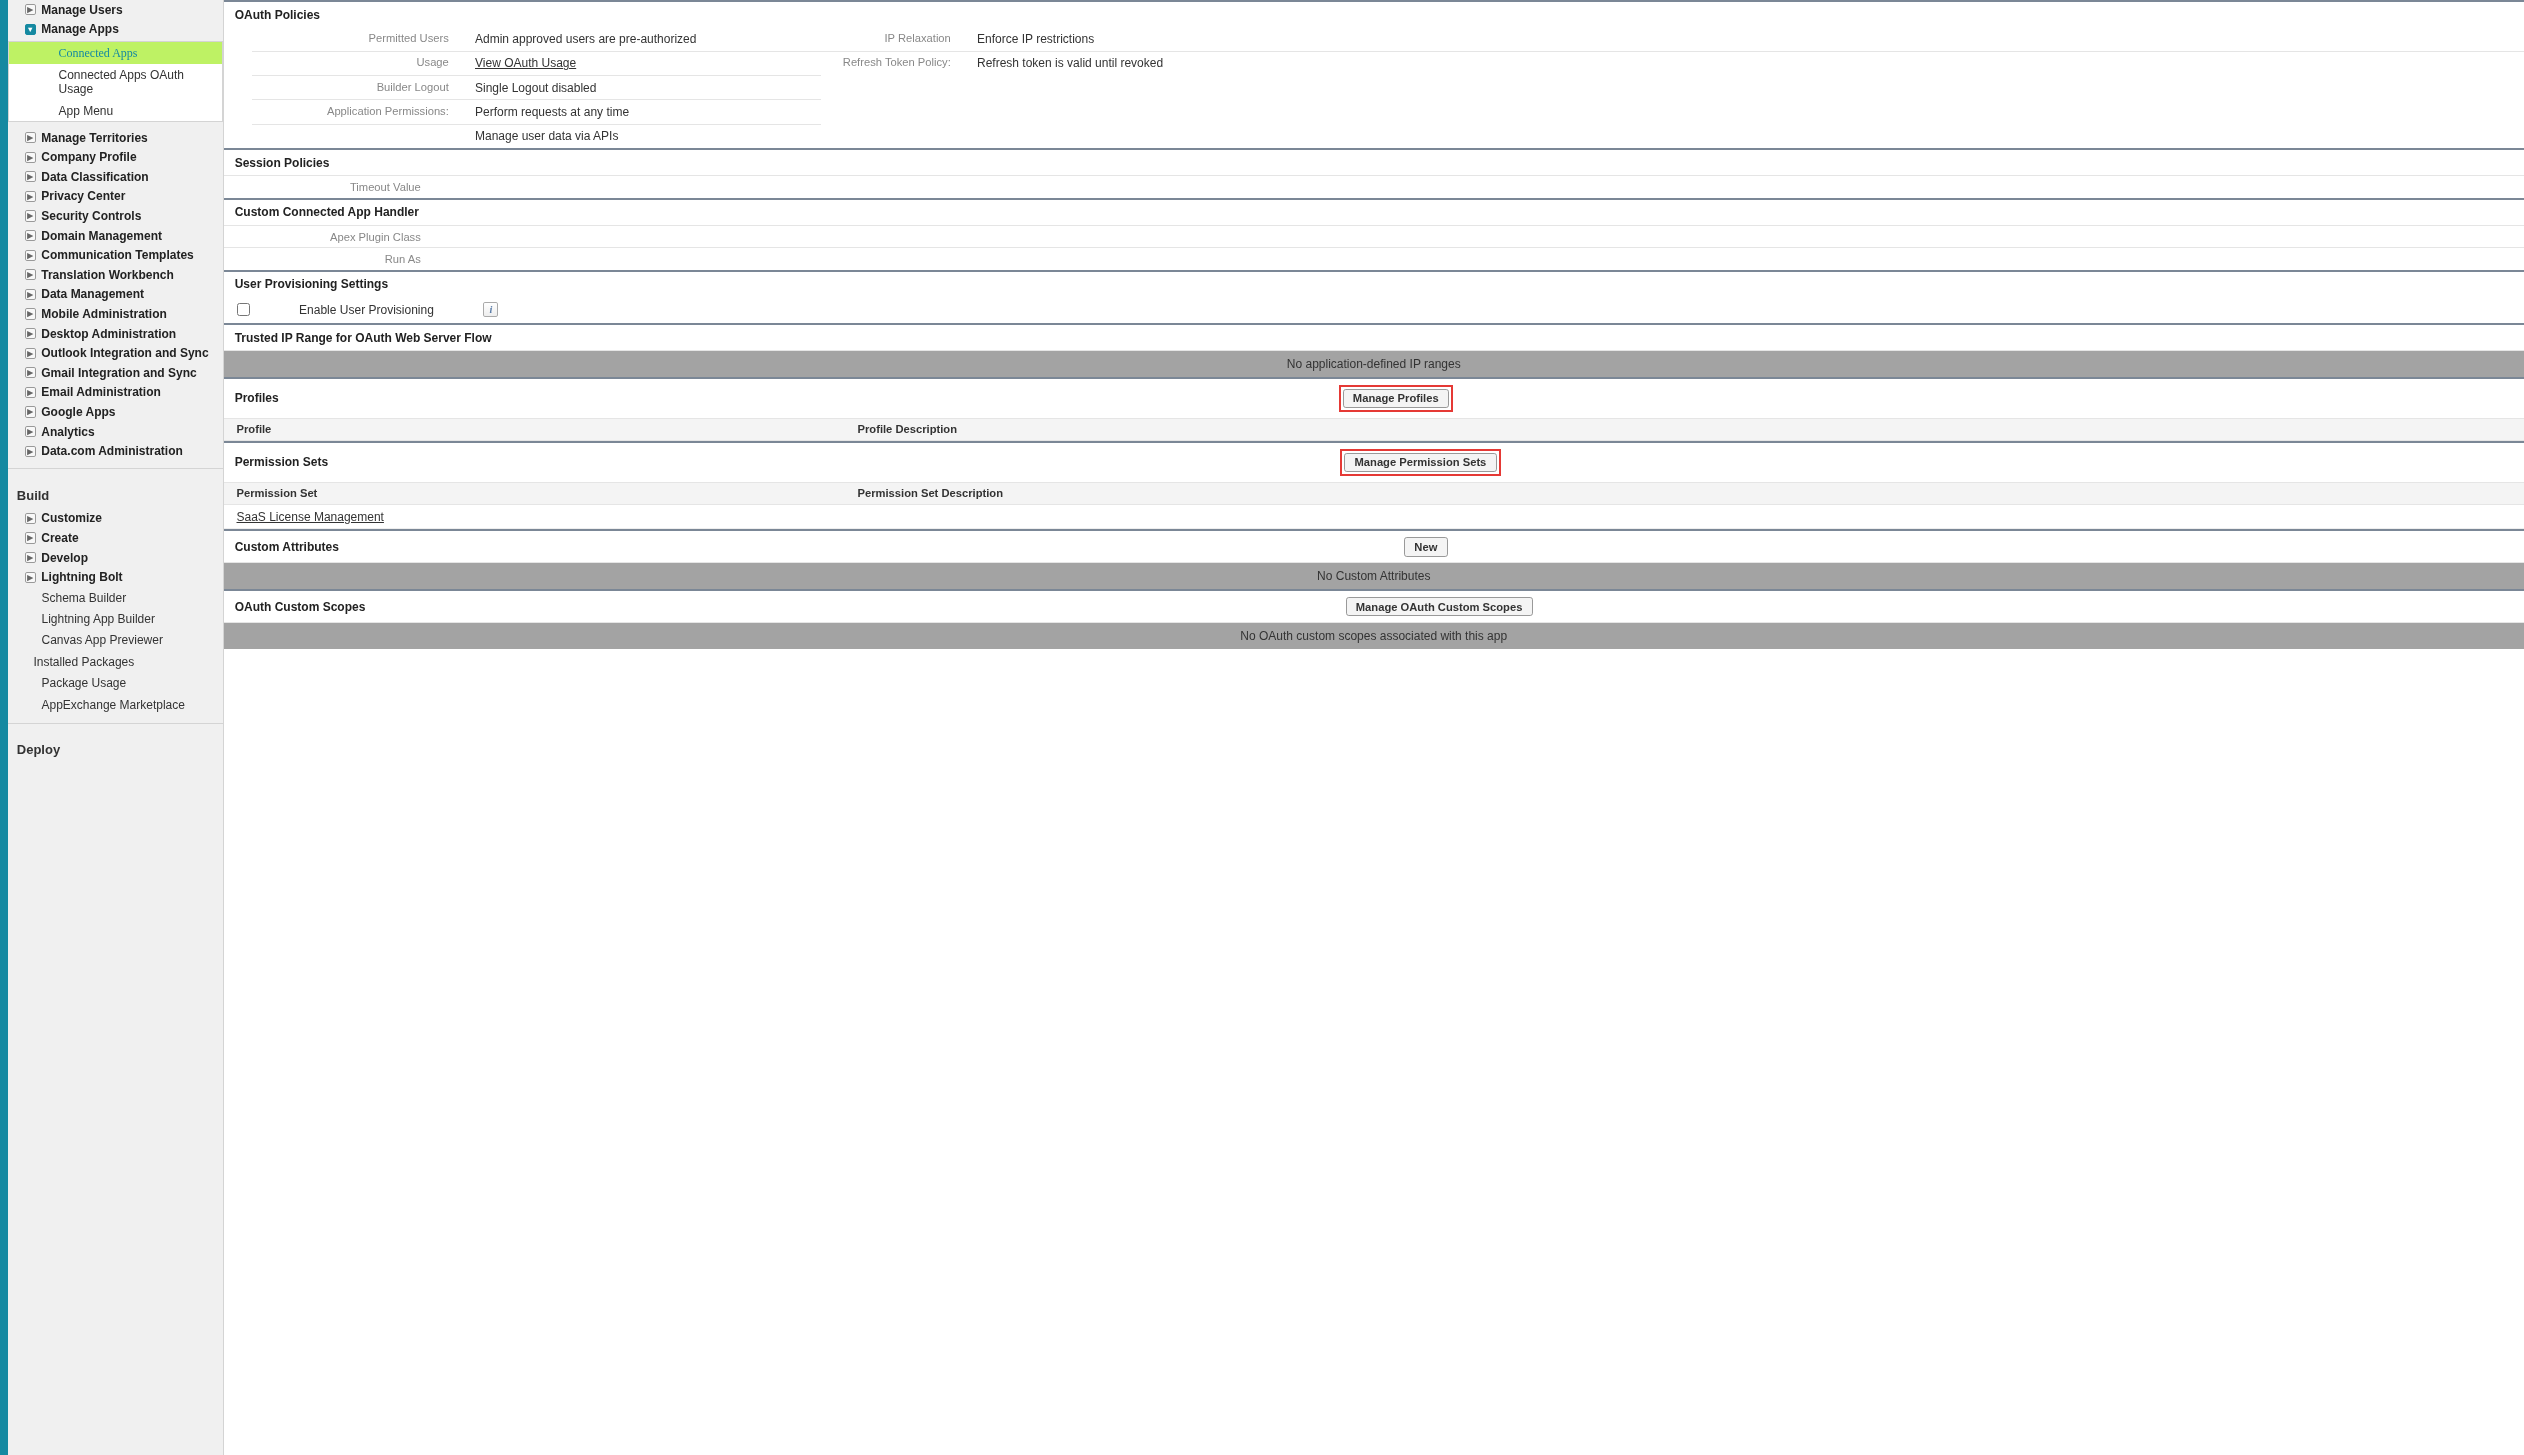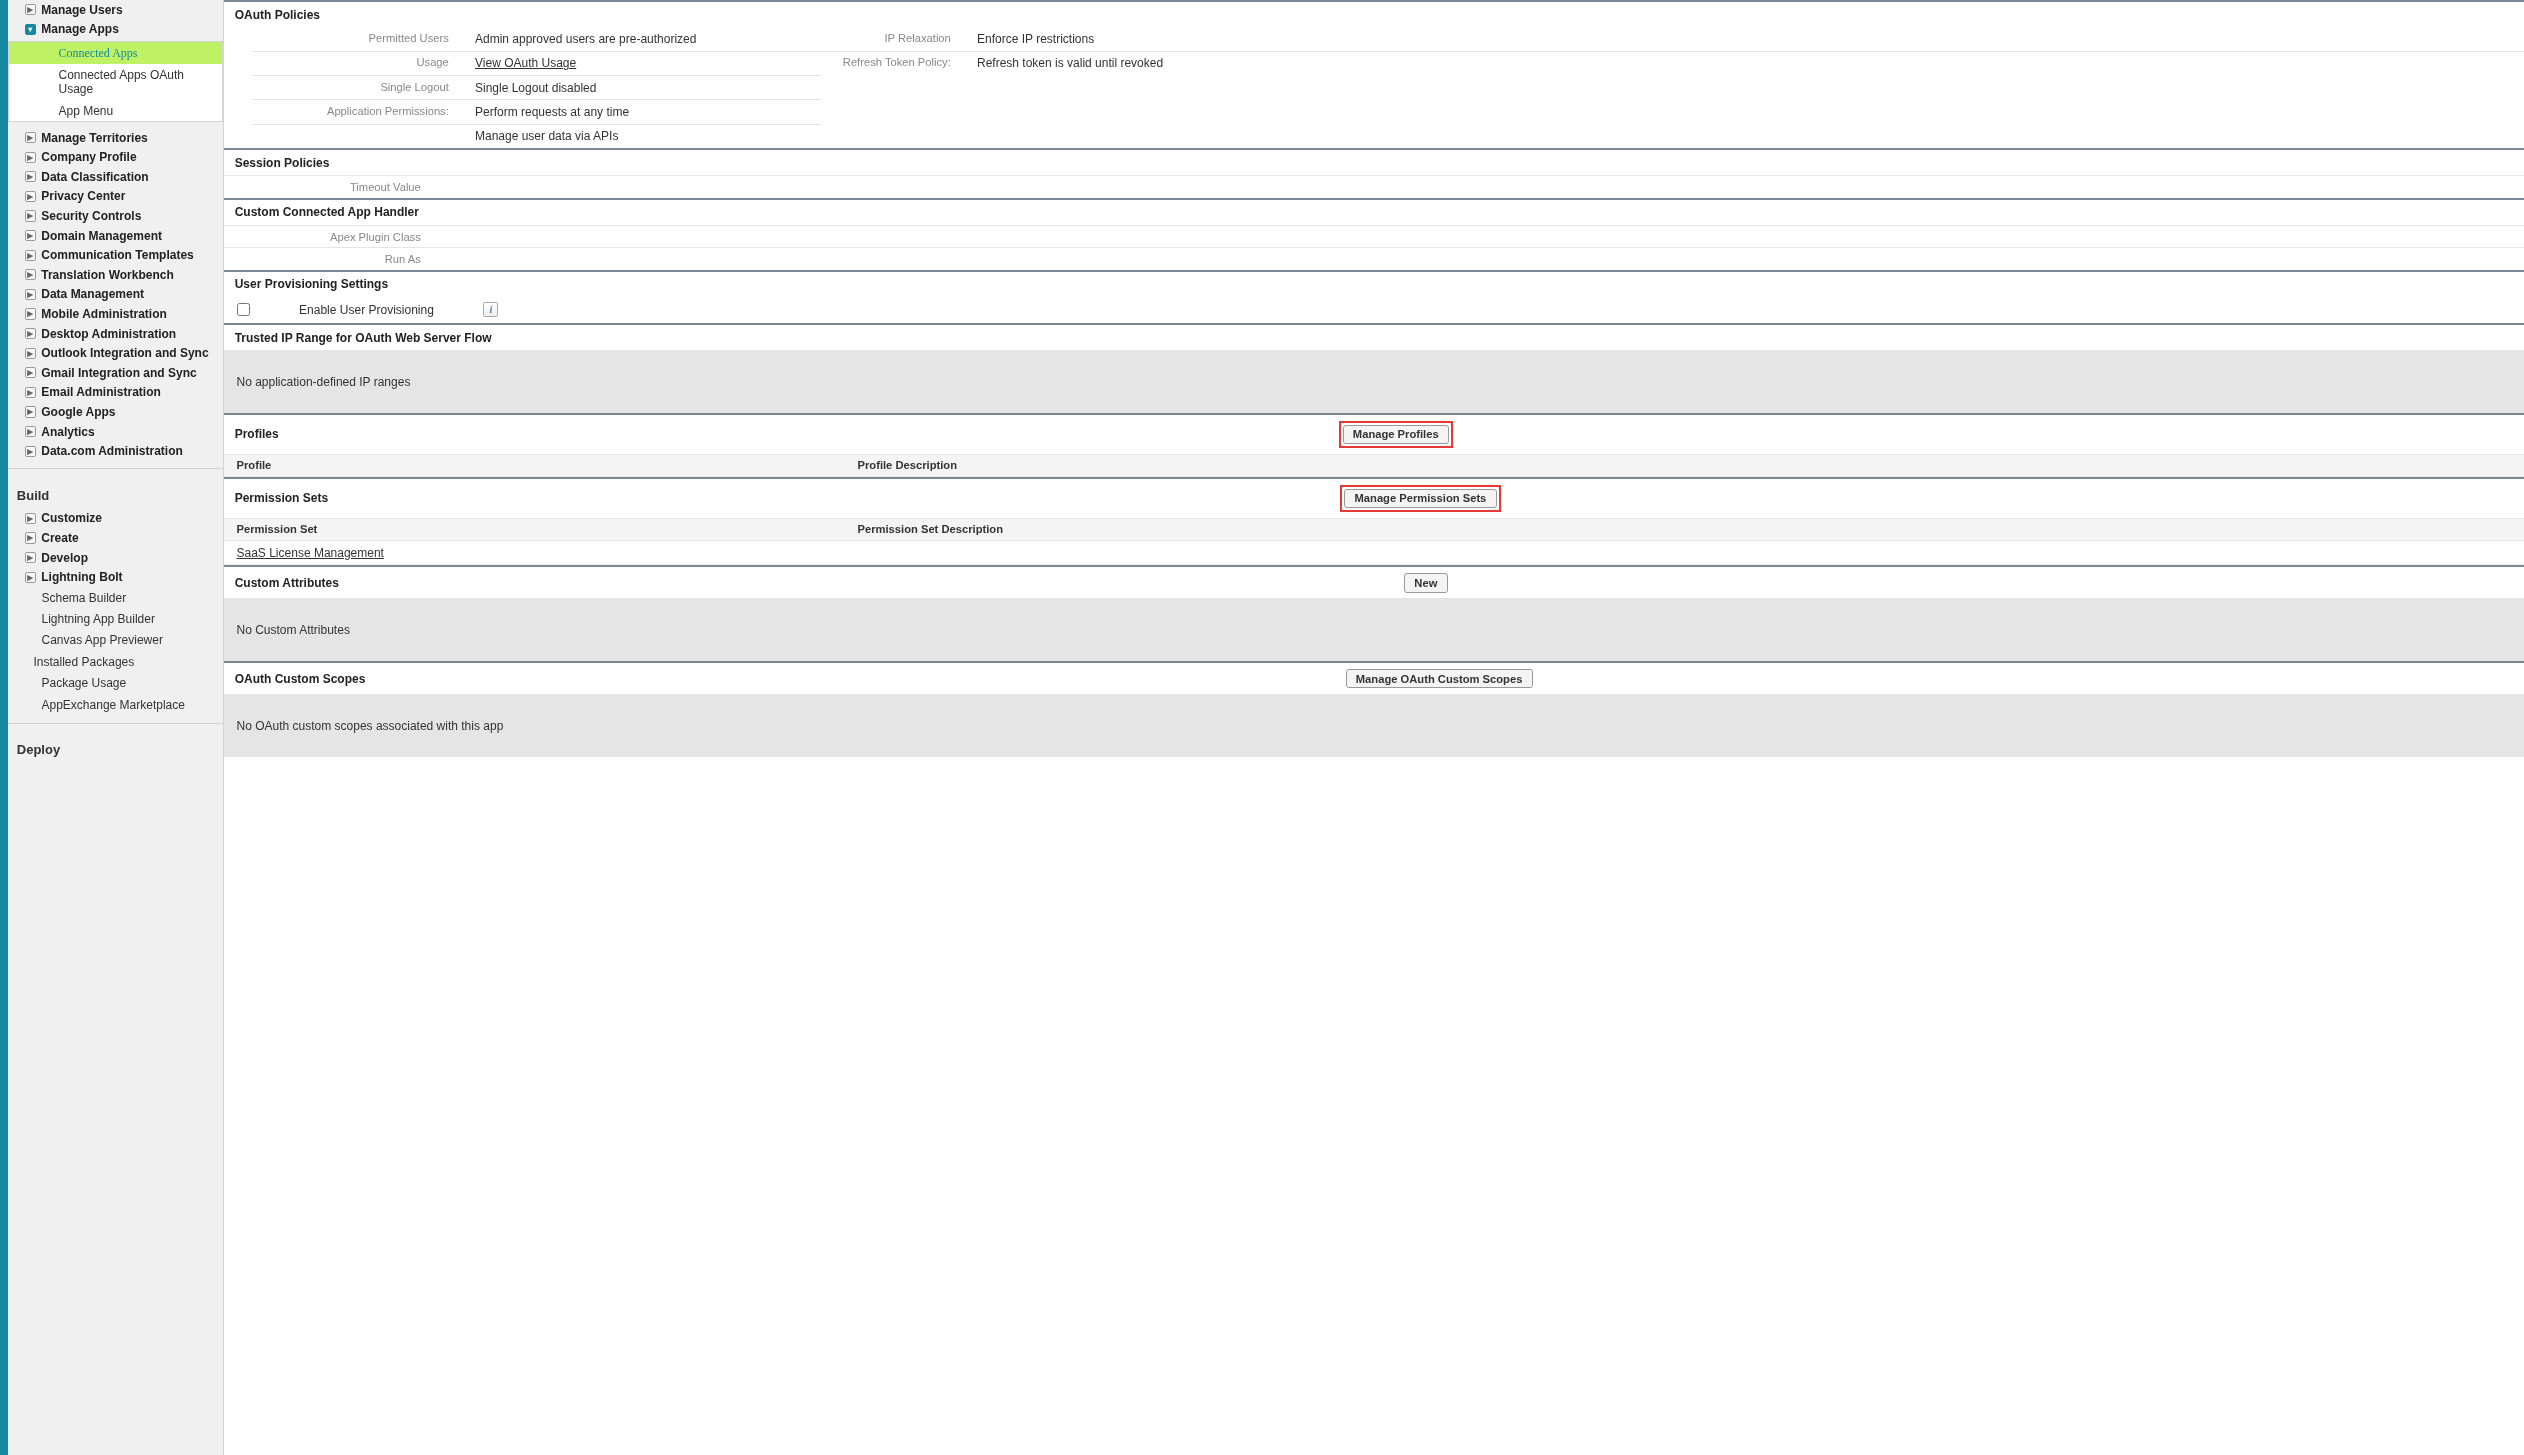--- a/index.html
+++ b/index.html
@@ -36,21 +36,21 @@
 .oauth-right .field-label { width: 149px; }
 
 .table-head { display: flex; background: #f4f4f4; border-top: 0.9px solid #e5e5e5; border-bottom: 0.9px solid #e5e5e5; padding: 4.7px 0; }
 .table-head .col1 { width: 634px; padding-left: 13px; font-weight: bold; font-size: 11.2px; }
 .table-head .col2 { flex: 1; font-weight: bold; font-size: 11.2px; }
 .table-row { display: flex; padding: 4.7px 0; border-bottom: 0.9px solid #eee; }
 .table-row .col1 { width: 634px; padding-left: 13px; }
 .table-row .col1 a { color: #333; text-decoration: underline; }
 .table-row .col2 { flex: 1; }
 
-.msg-row { border-top: 0.9px solid #e5e5e5; padding: 24px 13px; font-size: 12px; color: #333; background: #e5e5e5; }
+.msg-row { border-top: 0.9px solid #e5e5e5; padding: 6px 13px; font-size: 12px; color: #333; background: #a3a3a3; text-align: center; }
 .checkbox-row { padding: 5.6px 13px; display: flex; align-items: center; gap: 44px; }
 .checkbox-row input { margin-right: 5.6px; }
 .info-icon { width: 15px; height: 15px; border: 0.9px solid #aaa; border-radius: 1.9px; display: inline-flex; align-items: center; justify-content: center; margin-left: 5.6px; background: linear-gradient(#fff,#eee); font-family: serif; font-style: italic; font-weight: bold; font-size: 10.3px; color: #5a7ca8; }
 .btn-center { display: flex; justify-content: center; flex: 1; }
 </style>
 </head>
 <body>
 
 <div class="app">
   <div class="left-bar"></div>
@@ -179,21 +179,21 @@
         <div class="oauth-left">
           <div class="field-row">
             <div class="field-label">Permitted Users</div>
             <div class="field-value">Admin approved users are pre-authorized</div>
           </div>
           <div class="field-row">
             <div class="field-label">Usage</div>
             <div class="field-value"><a href="#">View OAuth Usage</a></div>
           </div>
           <div class="field-row">
-            <div class="field-label">Single Logout</div>
+            <div class="field-label">Builder Logout</div>
             <div class="field-value">Single Logout disabled</div>
           </div>
           <div class="field-row">
             <div class="field-label">Application Permissions:</div>
             <div class="field-value">Perform requests at any time</div>
           </div>
           <div class="field-row">
             <div class="field-label"></div>
             <div class="field-value">Manage user data via APIs</div>
           </div>

